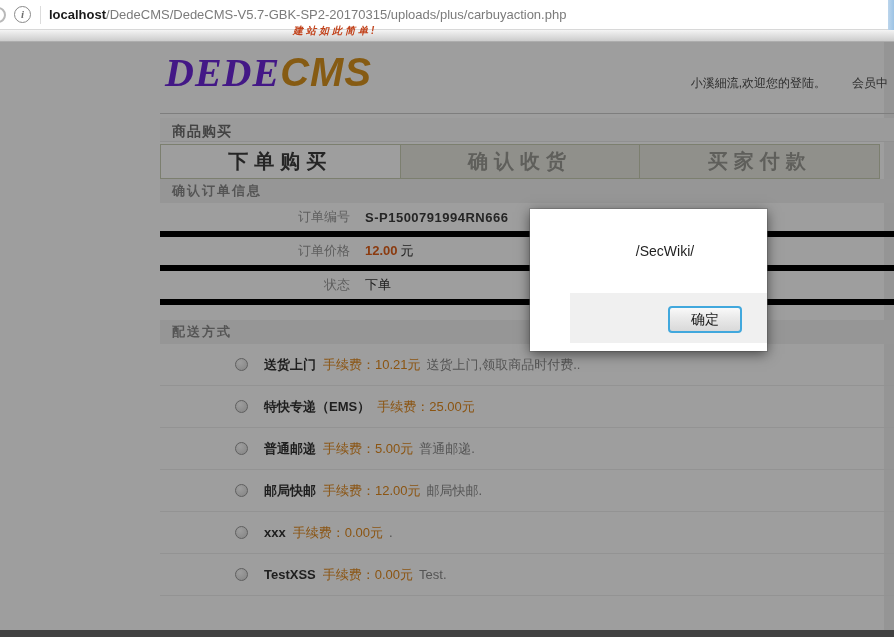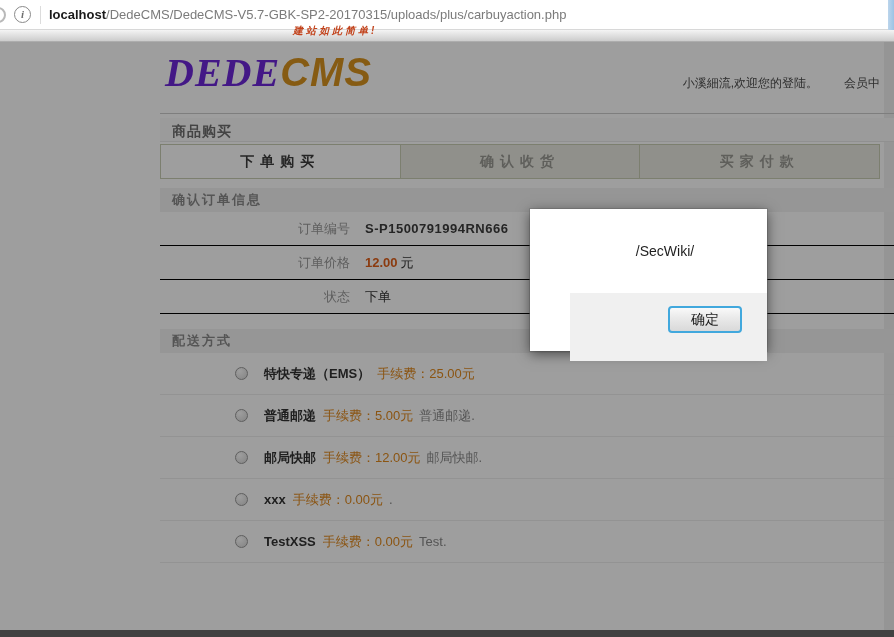--- a/index.html
+++ b/index.html
@@ -47,44 +47,44 @@
   .content { margin-left:160px; position:relative; }
 
   .logo-row { position:relative; height:71px; }
   .logo { position:absolute; left:5px; top:10px; font-style:italic; font-weight:bold;
           font-size:40px; letter-spacing:1px; line-height:1; }
   .logo .dede { color:#6d28d9;font-family:Liberation Serif, serif; }
   .logo .cms  { color:#d89420; }
   .slogan { position:absolute; left:128px; top:-26px; color:#c2431c; font-weight:bold;
             font-style:italic; font-size:10px; letter-spacing:3px; white-space:nowrap; }
   .logo-inner { position:relative; display:inline-block; }
-  .welcome { position:absolute; right:14px; top:33px; font-size:12px; color:#4c4c4c; white-space:nowrap; }
+  .welcome { position:absolute; right:6px; top:33px; font-size:12px; color:#4c4c4c; white-space:nowrap; }
   .welcome .member { margin-left:26px; }
 
   .divider { border-top:1px solid #cccccc; }
 
   .page-title-bar {
     height:24px; margin-top:4px; display:flex; align-items:flex-end;
     border-bottom:1px solid #e8e8e8; background:#fbfbfb;
   }
   .page-title { color:#6e6e6e; font-weight:bold; font-size:14px; margin-left:12px; letter-spacing:1px; }
 
   .tabs { margin-top:2px; width:720px; height:35px; display:flex; border:1px solid #c9cdb4; }
   .tab { flex:1 1 0; display:flex; align-items:center; justify-content:center;
-         font-size:14px; font-weight:bold; letter-spacing:6px;
+         font-size:20px; font-weight:bold; letter-spacing:6px;
          background:#e9e9e1; color:#9a9a94; border-left:1px solid #c9cdb4; cursor:pointer; }
   .tab:first-child { border-left:none; }
   .tab.active { background:#ffffff; color:#3c3c3c; }
 
   .section-bar {
-    margin-top:9px; height:24px; background:#f2f2f2; display:flex; align-items:center;
+    height:24px; background:#f2f2f2; display:flex; align-items:center;
   }
   .section-title { color:#8a8a8a; font-weight:bold; font-size:13px; margin-left:12px; letter-spacing:2px; }
 
-  .order-row { display:flex; align-items:center; height:34px; border-bottom:1px solid #000000; font-size:13px; }
+  .order-row { display:flex; align-items:center; height:34px; border-bottom:6px solid #000000; font-size:13px; }
   .order-label { width:190px; text-align:right; color:#999999; }
   .order-value { margin-left:15px; color:#333333; }
   .order-value.bold { font-weight:bold; color:#3c3c3c; letter-spacing:0.5px; }
   .price { color:#e0601a; font-weight:bold; }
   .unit { color:#333333; font-weight:normal; margin-left:3px; }
 
   .delivery-bar { margin-top:15px; }
 
   .option-row { display:flex; align-items:center; height:42px; border-bottom:1px solid #ededed; font-size:13px; }
   .radio {
@@ -101,21 +101,21 @@
   
   .overlay { position:absolute; top:42px; left:0; right:0; bottom:0;
              background:rgba(0,0,0,0.38); z-index:5; }
   .dialog {
     position:absolute; left:530px; top:209px; width:237px; height:142px;
     background:#ffffff; z-index:10;
     box-shadow:0 3px 12px rgba(0,0,0,0.55), 0 0 0 1px rgba(120,120,120,0.5);
   }
   .dialog-body { height:84px; display:flex; align-items:center; justify-content:center;padding-left:33px; }
   .dialog-message { font-size:14px; color:#1f1f1f; }
-  .dialog-footer { height:68px; background:#f0f0f0; display:flex; justify-content:flex-end;margin-left:40px; }
+  .dialog-footer { height:50px; background:#f0f0f0; display:flex; justify-content:flex-end;margin-left:40px; }
   .ok-button {
     margin-right:25px; margin-top:13px; width:74px; height:27px;
     border:2px solid #41a8dd; border-radius:4px;
     background:linear-gradient(#f9f9f9, #e9e9e9 45%, #d9d9d9);
     font-size:14px; color:#1c1c1c; font-family:"Liberation Sans", sans-serif;
     cursor:pointer;
   }
 </style>
 </head>
 <body>
@@ -172,20 +172,26 @@
       <span class="order-label">状态</span>
       <span class="order-value">下单</span>
     </div>
 
     <div class="section-bar delivery-bar">
       <span class="section-title">配送方式</span>
     </div>
 
     <div class="option-row">
       <span class="radio"></span>
+      <span class="opt-name">送货上门</span>
+      <span class="opt-fee">手续费：10.21元</span>
+      <span class="opt-desc">送货上门,领取商品时付费..</span>
+    </div>
+    <div class="option-row">
+      <span class="radio"></span>
       <span class="opt-name">特快专递（EMS）</span>
       <span class="opt-fee">手续费：25.00元</span>
     </div>
     <div class="option-row">
       <span class="radio"></span>
       <span class="opt-name">普通邮递</span>
       <span class="opt-fee">手续费：5.00元</span>
       <span class="opt-desc">普通邮递.</span>
     </div>
     <div class="option-row">

